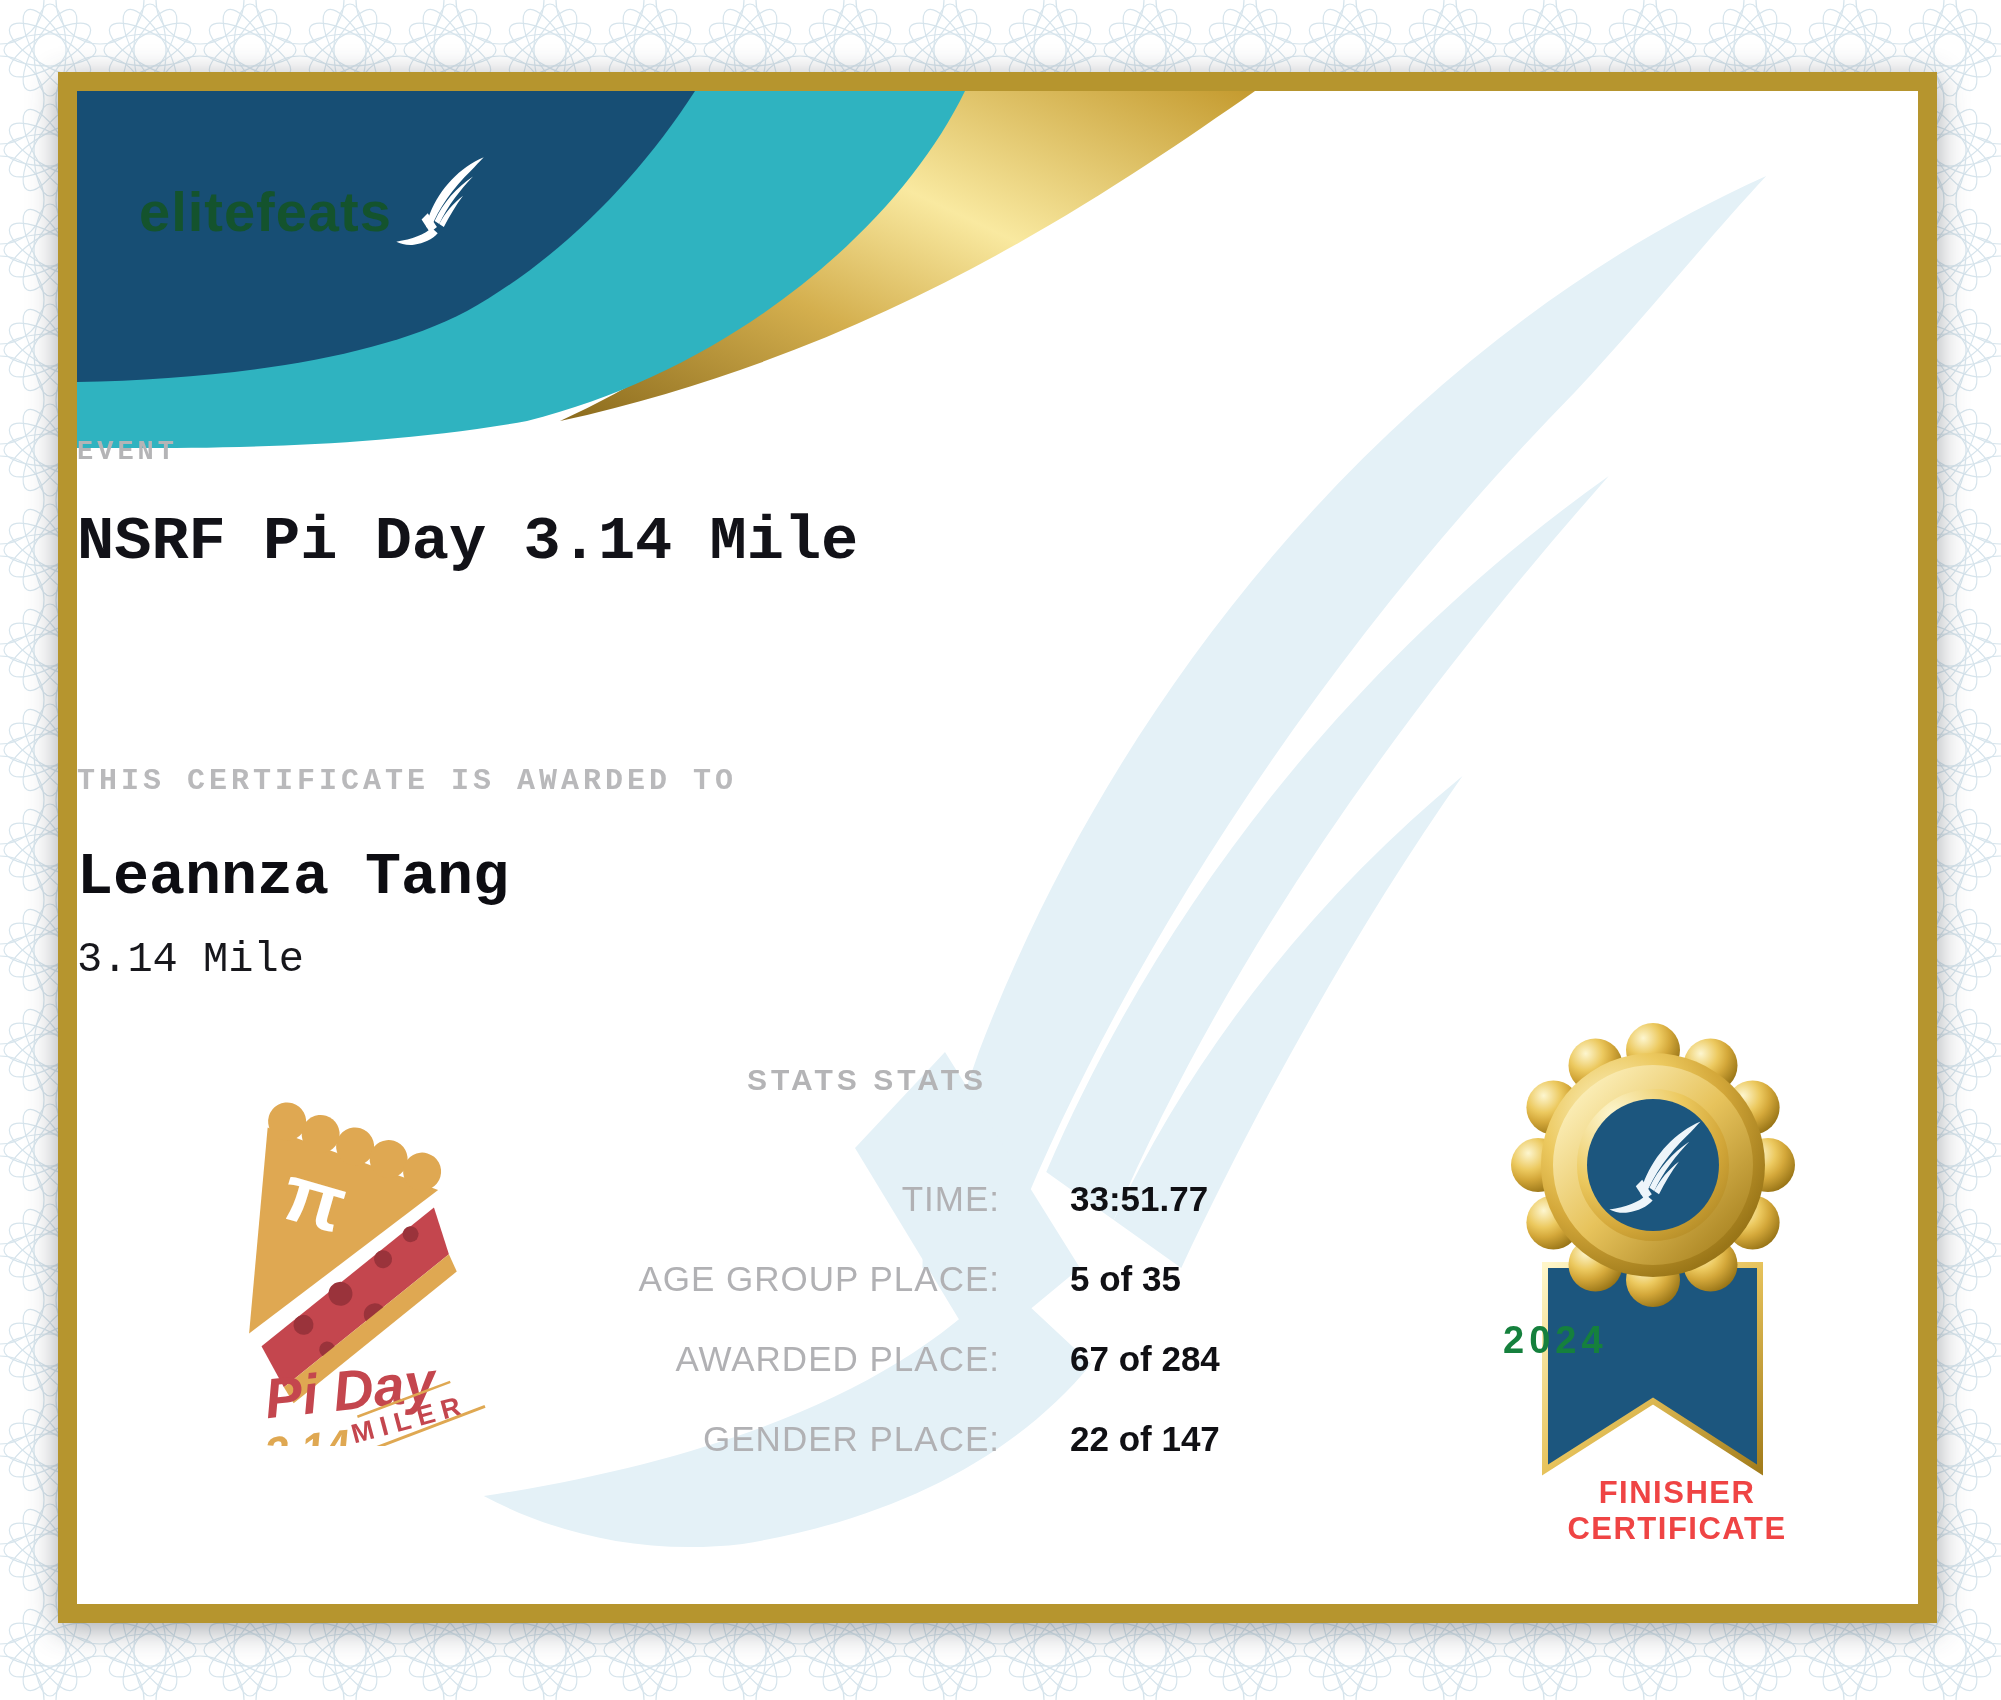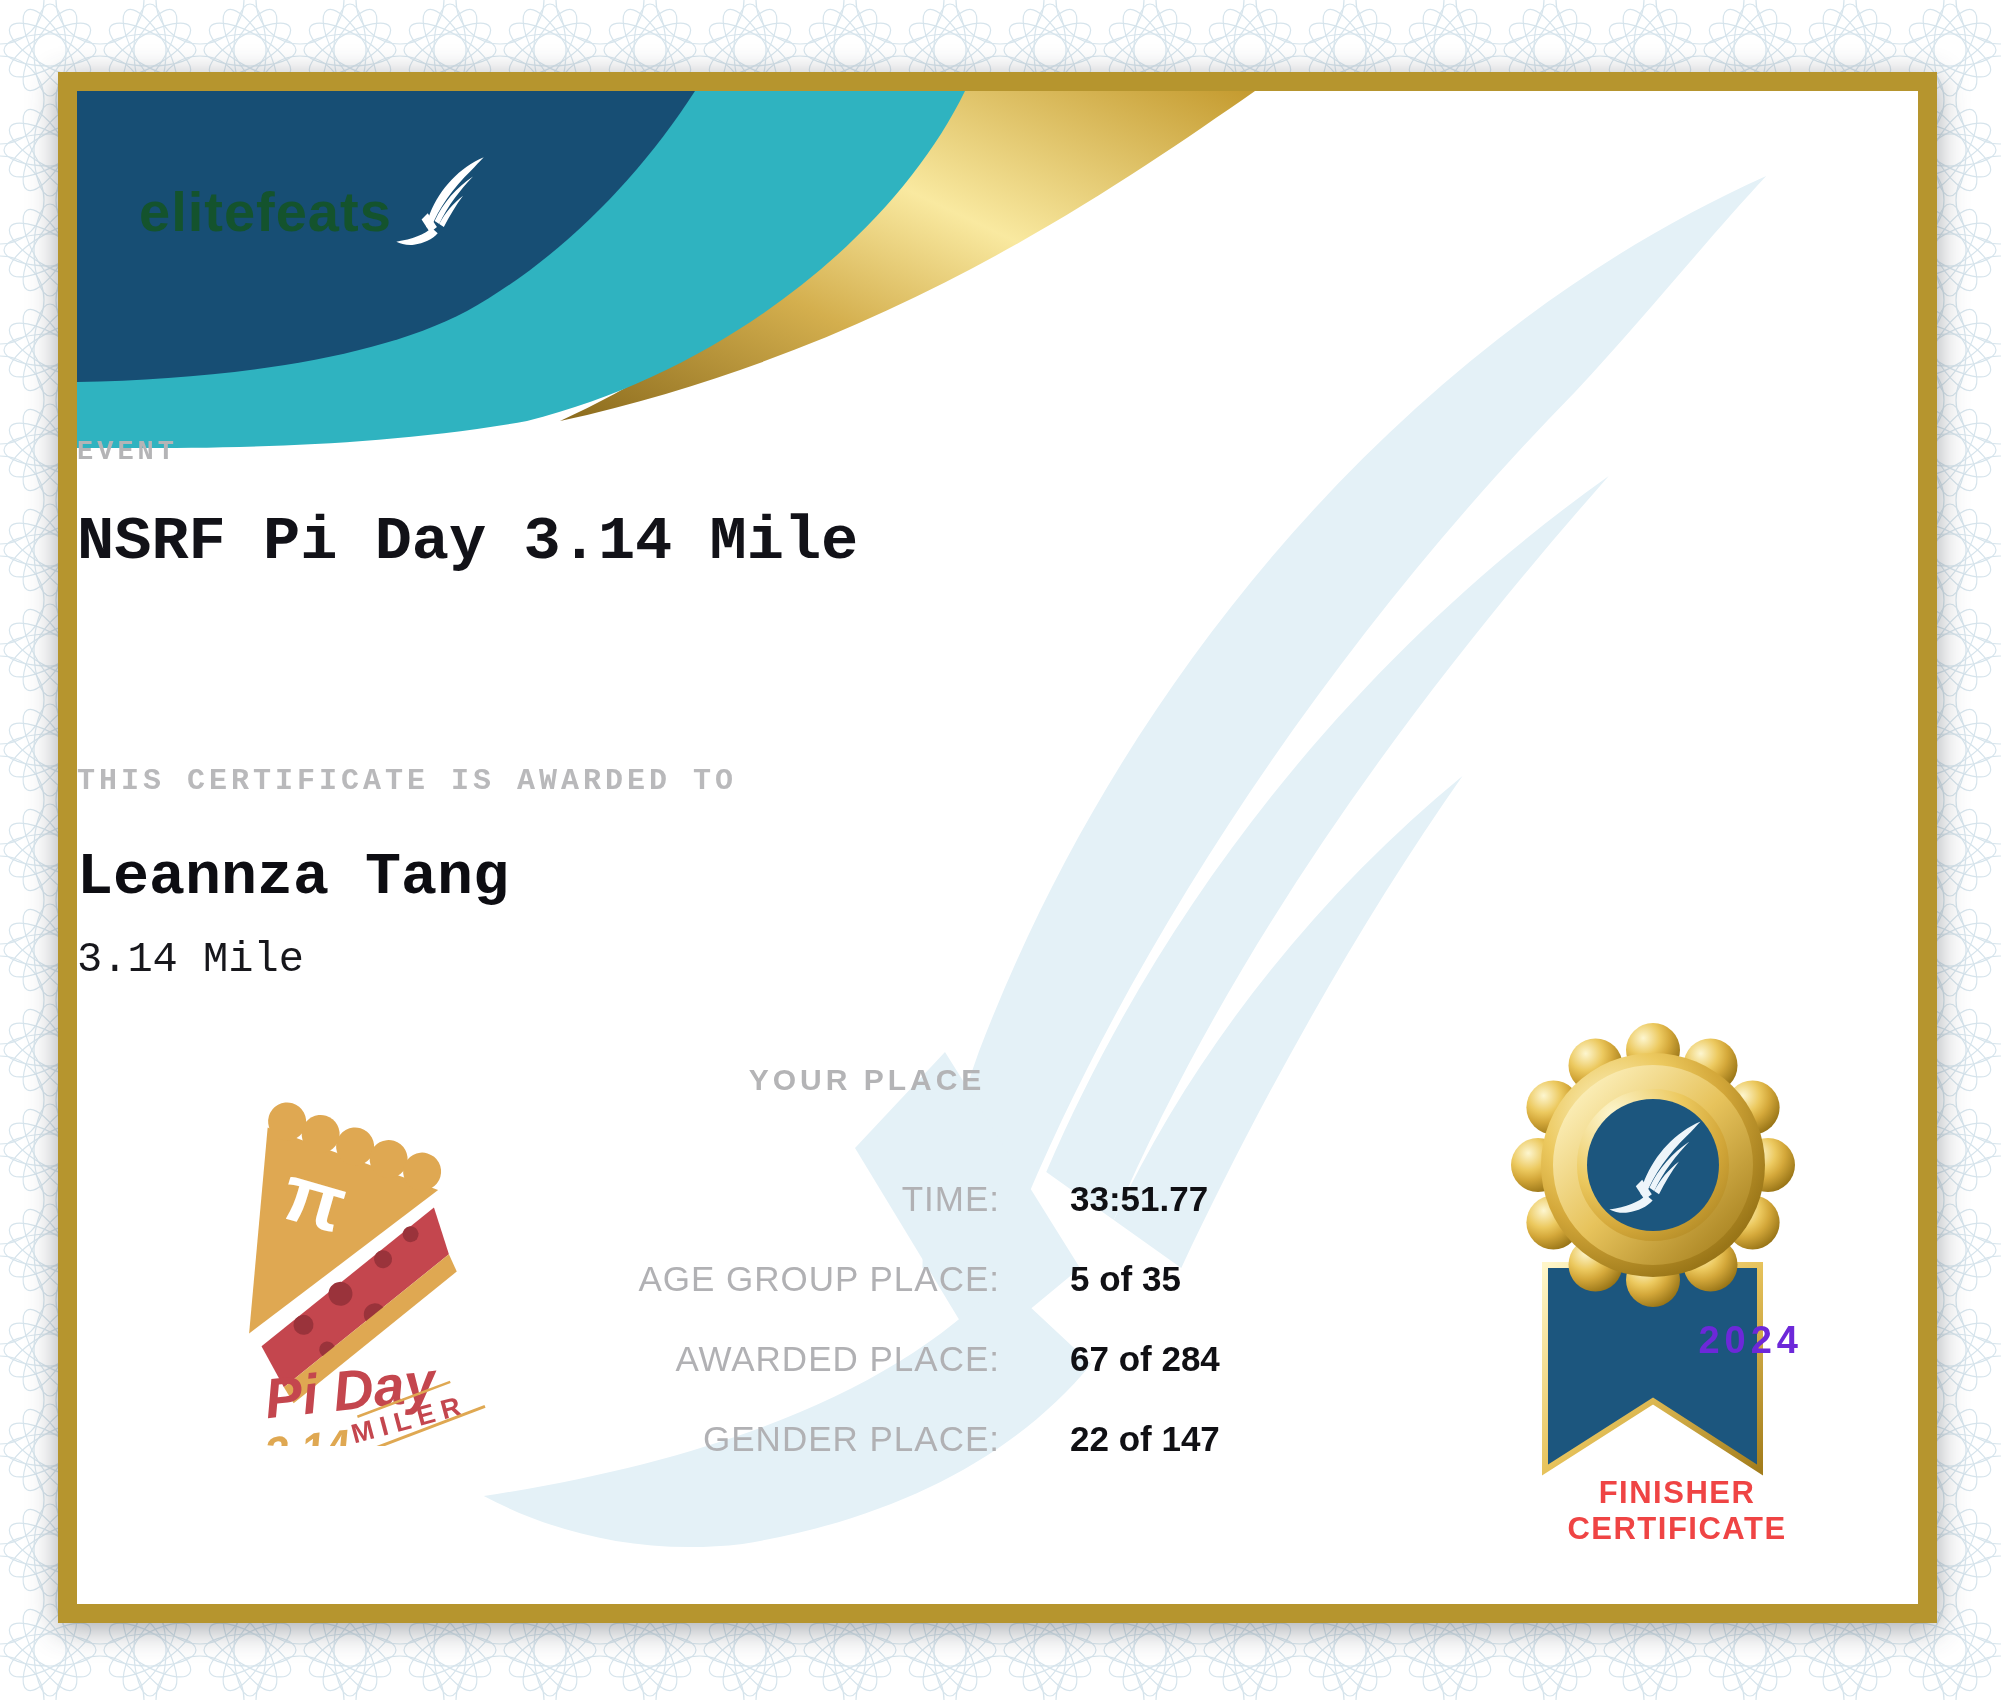--- a/index.html
+++ b/index.html
@@ -22,22 +22,22 @@
   .awarded-label{top:673px;font-size:30px;font-weight:bold;letter-spacing:4px;color:#b9b9bb;}
   .runner-name{top:752px;font-size:60px;font-weight:bold;color:#0d0d12;}
   .distance{top:845px;font-size:42px;color:#17171c;}
   .stats-heading{position:absolute;left:590px;top:972px;width:400px;text-align:center;
     font-size:30px;font-weight:bold;letter-spacing:4px;color:#b4b4b6;z-index:2;}
   .stat-row{position:absolute;left:0;width:100%;height:40px;font-size:35px;white-space:nowrap;z-index:2;}
   .stat-label{position:absolute;right:918px;color:#b1b1b4;letter-spacing:1px;}
   .stat-value{position:absolute;left:993px;font-weight:bold;color:#101014;}
   .pi-logo{position:absolute;left:110px;top:985px;z-index:2;}
   .medal{position:absolute;left:1406px;top:924px;z-index:2;}
-  .medal-year{position:absolute;left:1426px;top:1228px;width:300px;text-align:right;
-    color:#6d28d9;font-size:38px;font-weight:bold;letter-spacing:5px;z-index:3;}
+  .medal-year{position:absolute;left:1426px;top:1228px;width:300px;text-align:left;
+    color:#15803d;font-size:38px;font-weight:bold;letter-spacing:5px;z-index:3;}
   .finisher{position:absolute;left:1400px;top:1384px;width:400px;text-align:center;
     color:#ef4444;font-size:31px;font-weight:bold;letter-spacing:1.5px;line-height:36px;z-index:3;}
 </style>
 </head>
 <body>
 
 <div class="page">
 
   <svg width="0" height="0" style="position:absolute" aria-hidden="true">
     <defs>
@@ -105,21 +105,21 @@
         <use href="#wingfoot" fill="#ffffff"></use>
       </svg>
     </div>
 
     <div class="center-col event-label">EVENT</div>
     <div class="center-col event-name">NSRF Pi Day 3.14 Mile</div>
     <div class="center-col awarded-label">THIS CERTIFICATE IS AWARDED TO</div>
     <div class="center-col runner-name">Leannza Tang</div>
     <div class="center-col distance">3.14 Mile</div>
 
-    <div class="stats-heading">YOUR PLACE</div>
+    <div class="stats-heading">STATS STATS</div>
 
     <div class="stat-row" style="top:1088px">
       <span class="stat-label">TIME:</span>
       <span class="stat-value">33:51.77</span>
     </div>
     <div class="stat-row" style="top:1168px">
       <span class="stat-label">AGE GROUP PLACE:</span>
       <span class="stat-value">5 of 35</span>
     </div>
     <div class="stat-row" style="top:1248px">

